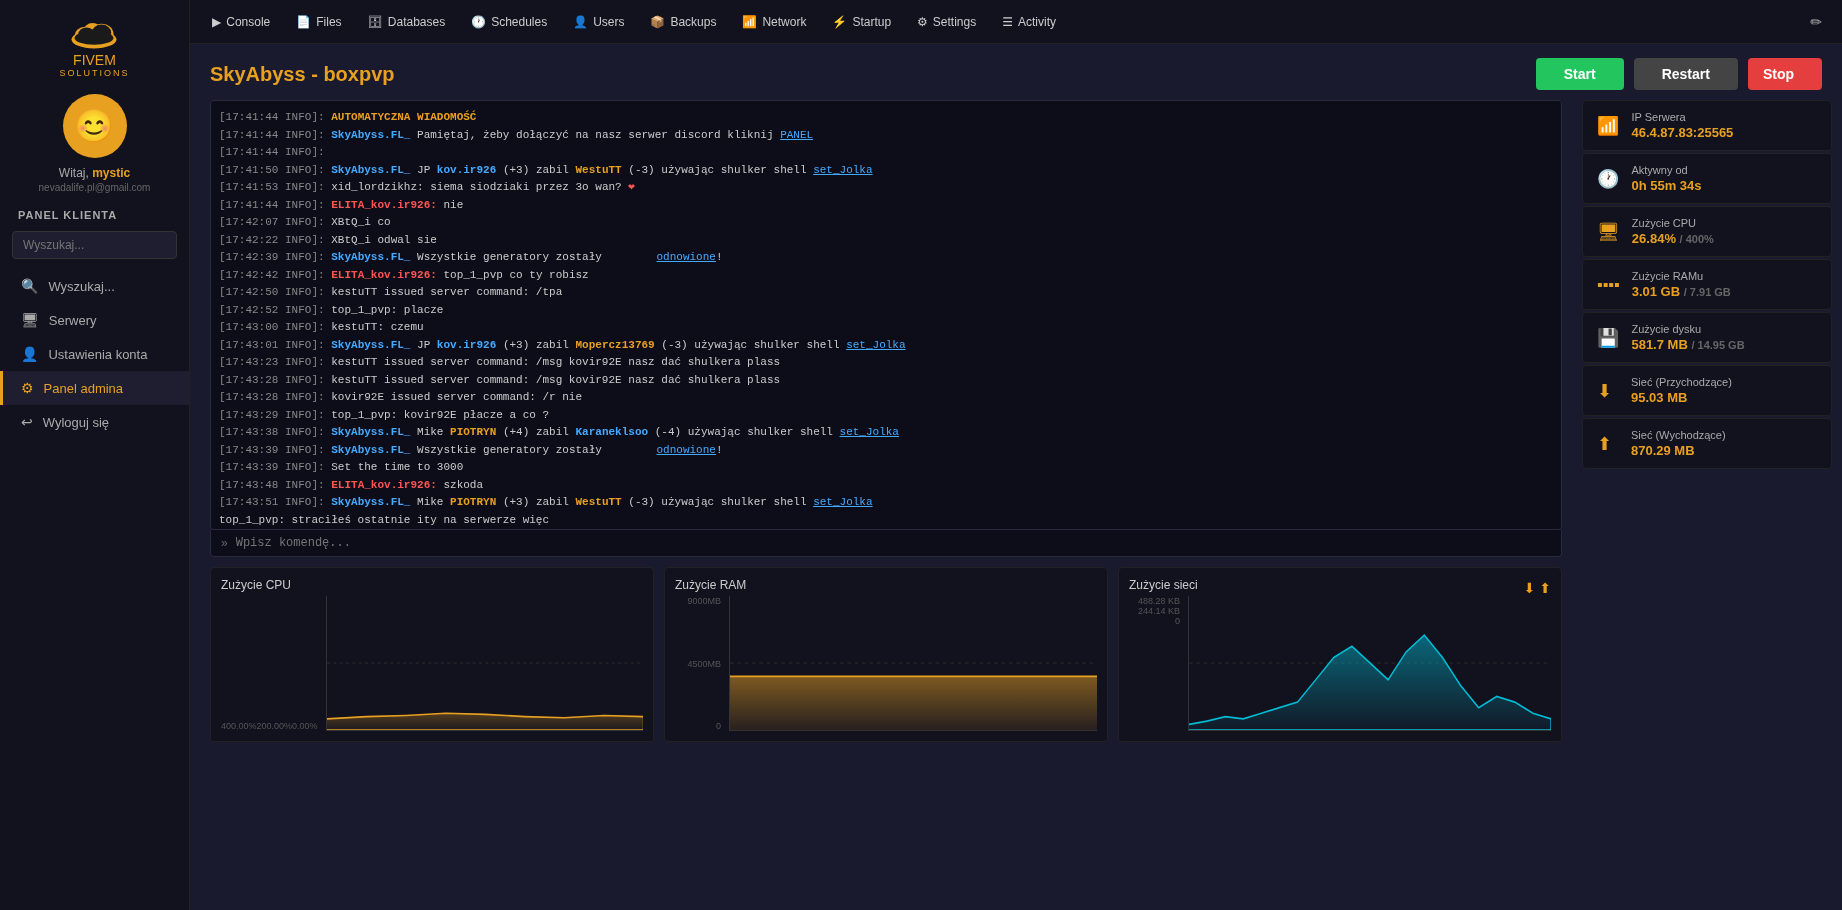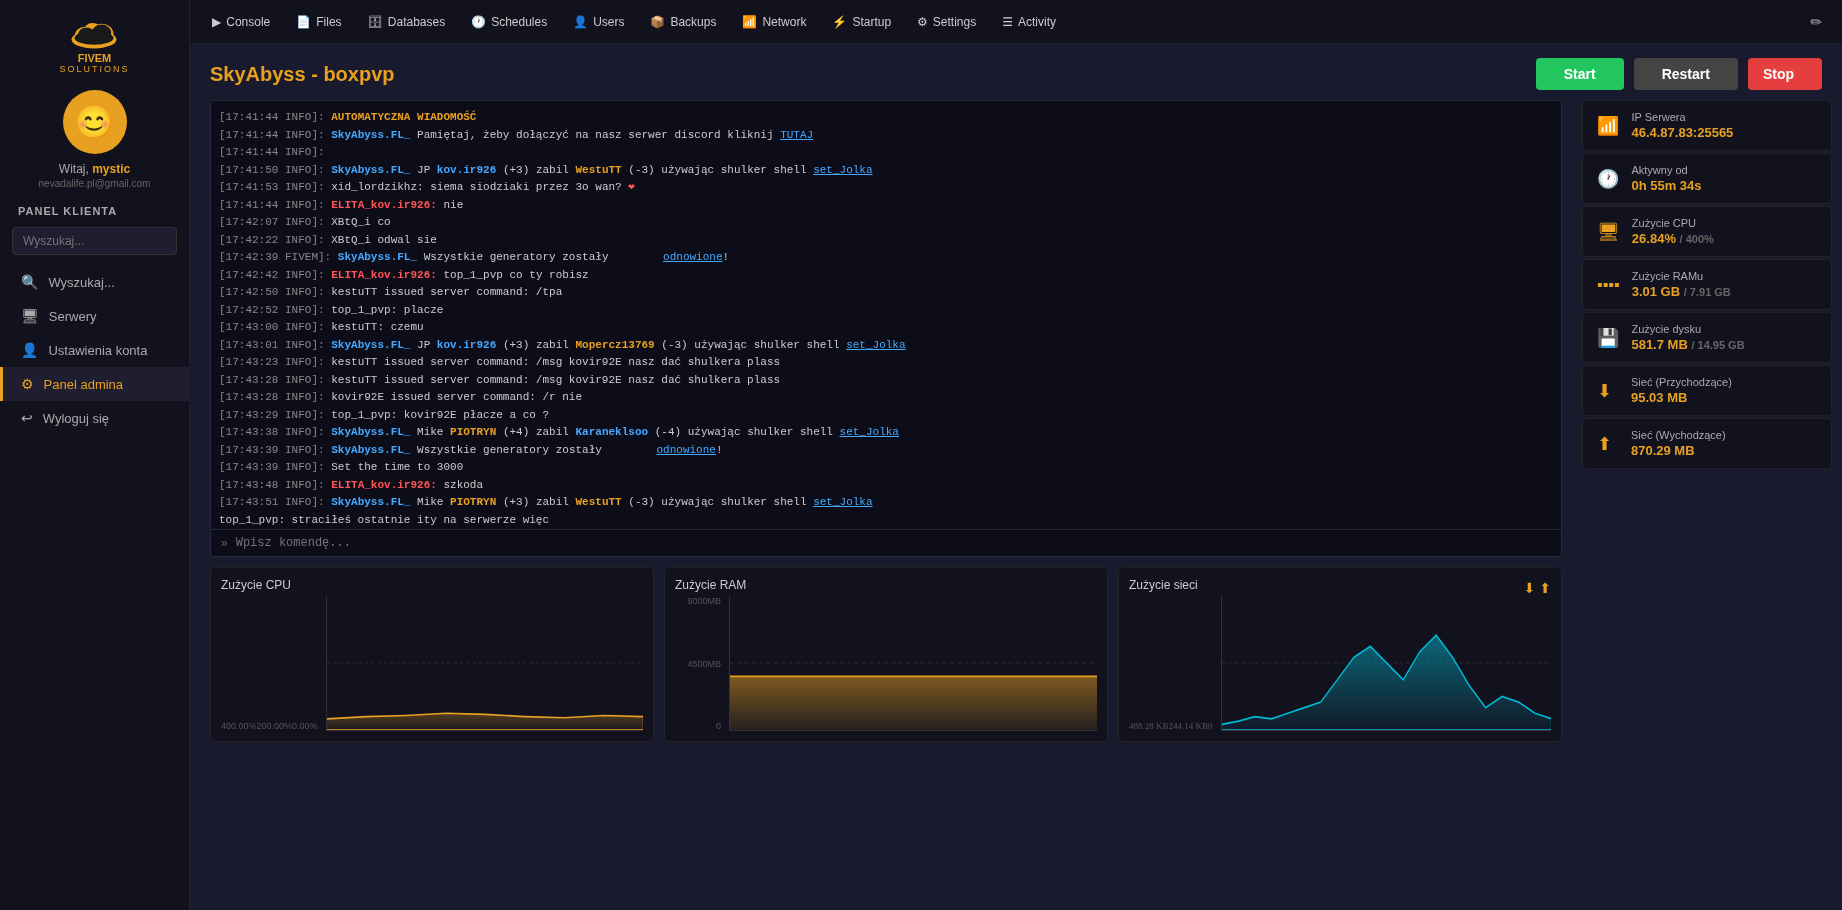--- a/index.html
+++ b/index.html
@@ -330,21 +330,21 @@
       <ellipse cx="40" cy="35" rx="30" ry="12" fill="#e8a020"></ellipse>
       <ellipse cx="28" cy="30" rx="14" ry="12" fill="#e8a020"></ellipse>
       <ellipse cx="50" cy="28" rx="16" ry="14" fill="#e8a020"></ellipse>
       <ellipse cx="38" cy="24" rx="12" ry="11" fill="#e8a020"></ellipse>
 
       <ellipse cx="40" cy="33" rx="26" ry="9" fill="#1a1a1a"></ellipse>
       <ellipse cx="30" cy="28" rx="11" ry="9" fill="#1a1a1a"></ellipse>
       <ellipse cx="50" cy="26" rx="13" ry="11" fill="#1a1a1a"></ellipse>
     </svg>
     <div style="display:flex;flex-direction:column;align-items:center;">
-      <span style="color:#e8a020;font-size:11px;font-weight:bold;">FIVEM</span>
+      <span style="color:#e8a020;font-size:14px;font-weight:normal;">FIVEM</span>
       <span style="color:#e8a020;font-size:9px;letter-spacing:2px;">SOLUTIONS</span>
     </div>
   </div>
 
   <div class="sidebar-avatar">😊</div>
 
   <div class="sidebar-greeting">
     <span>Witaj,</span> <span style="color:#e8a020;font-weight:bold;">mystic</span>
   </div>
   <div class="sidebar-email">nevadalife.pl@gmail.com</div>
@@ -435,21 +435,21 @@
   <div class="content-area">
 
     <div class="console-panel">
       <div class="console-output">
         <div class="console-line">
           <span class="c-time">[17:41:44 INFO]:</span>
           <span style="color:#e8a020;font-weight:bold;"> AUTOMATYCZNA WIADOMOŚĆ</span>
         </div>
         <div class="console-line">
           <span class="c-time">[17:41:44 INFO]:</span>
-          <span class="c-name-blue"> SkyAbyss.FL_</span> Pamiętaj, żeby dołączyć na nasz serwer discord kliknij <span class="c-link">TUTAJ</span>
+          <span class="c-name-blue"> SkyAbyss.FL_</span> Pamiętaj, żeby dołączyć na nasz serwer discord kliknij <span class="c-link">PANEL</span>
         </div>
         <div class="console-line">
           <span class="c-time">[17:41:44 INFO]:</span>
         </div>
         <div class="console-line">
           <span class="c-time">[17:41:50 INFO]:</span>
           <span class="c-name-blue"> SkyAbyss.FL_</span> JP <span class="c-name-blue">kov.ir926</span> (+3) zabil <span class="c-name-orange">WestuTT</span> (-3) używając shulker shell <span class="c-link">set_Jolka</span>
         </div>
         <div class="console-line">
           <span class="c-time">[17:41:53 INFO]:</span>
@@ -459,21 +459,21 @@
           <span class="c-time">[17:41:44 INFO]:</span>
           <span class="c-name-red"> ELITA_kov.ir926:</span> nie
         </div>
         <div class="console-line">
           <span class="c-time">[17:42:07 INFO]:</span> XBtQ_i co
         </div>
         <div class="console-line">
           <span class="c-time">[17:42:22 INFO]:</span> XBtQ_i odwal sie
         </div>
         <div class="console-line">
-          <span class="c-time">[17:42:39 FIVEM]:</span>
+          <span class="c-time">[17:42:39 INFO]:</span>
           <span class="c-name-blue"> SkyAbyss.FL_</span> Wszystkie generatory zostały <span class="c-highlight">odnowione</span>!
         </div>
         <div class="console-line">
           <span class="c-time">[17:42:42 INFO]:</span>
           <span class="c-name-red"> ELITA_kov.ir926:</span> top_1_pvp co ty robisz
         </div>
         <div class="console-line">
           <span class="c-time">[17:42:50 INFO]:</span> kestuTT issued server command: /tpa
         </div>
         <div class="console-line">
@@ -581,21 +581,21 @@
 
         <div class="chart-box">
           <div class="chart-network-header">
             <div class="chart-title">Zużycie sieci</div>
             <div class="net-icons">
               <span class="net-icon-btn">⬇</span>
               <span class="net-icon-btn">⬆</span>
             </div>
           </div>
           <div style="display:flex;flex:1;gap:4px;">
-            <div style="display:flex;flex-direction:row;align-items:flex-end;min-width:55px;padding-right:4px;font-family:Liberation Serif, serif;">
+            <div style="display:flex;flex-direction:column;align-items:flex-end;min-width:55px;padding-right:4px;">
               <span style="font-size:9px;color:#555;">488.28 KB</span>
               <span style="font-size:9px;color:#555;">244.14 KB</span>
               <span style="font-size:9px;color:#555;">0</span>
             </div>
             <div style="flex:1;position:relative;border-left:1px solid #333;border-bottom:1px solid #333;overflow:hidden;">
               <svg width="100%" height="100%" viewBox="0 0 400 120" preserveAspectRatio="none">
                 <defs>
                   <linearGradient id="netGrad" x1="0" y1="0" x2="0" y2="1">
                     <stop offset="0%" stop-color="#00bcd4" stop-opacity="0.5"></stop>
                     <stop offset="100%" stop-color="#00bcd4" stop-opacity="0.05"></stop>

